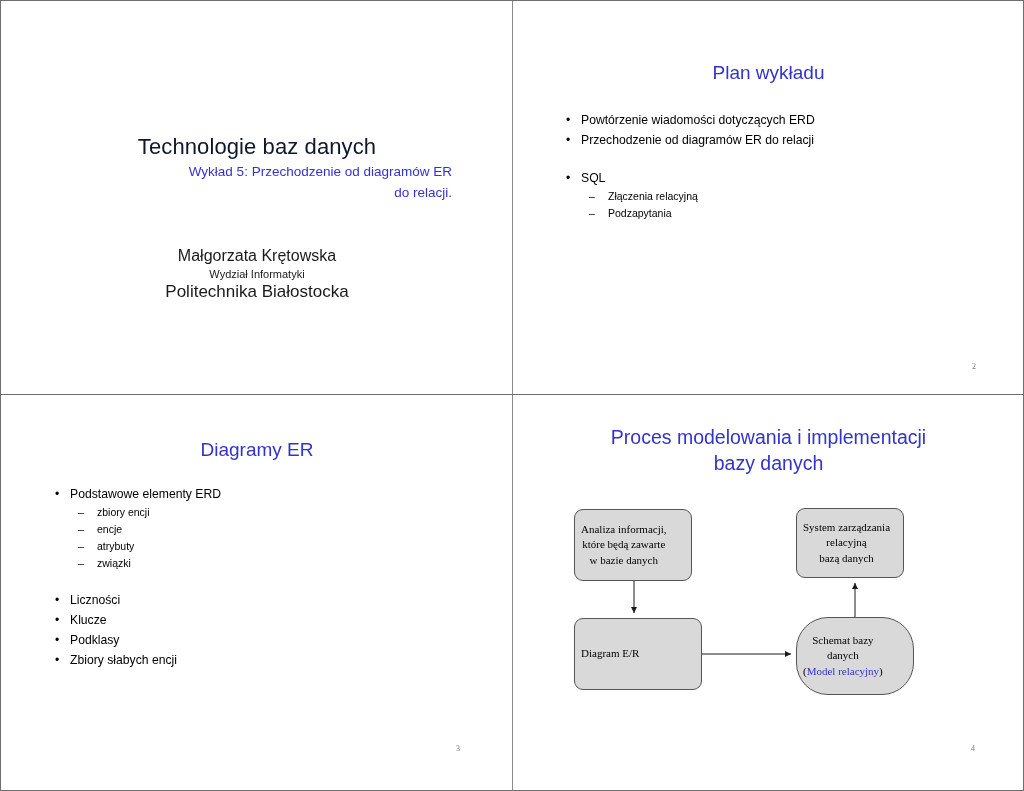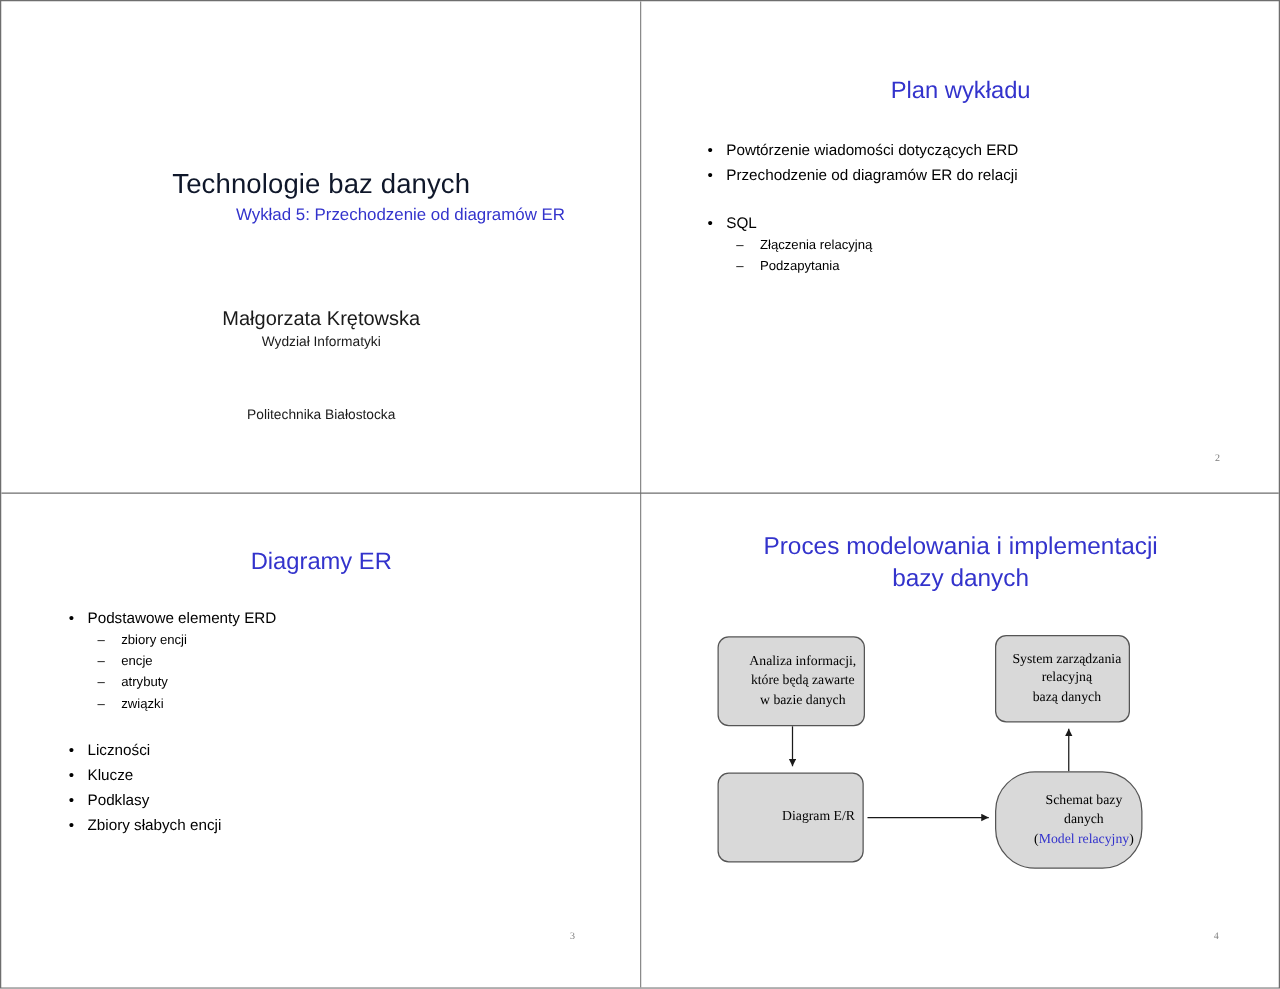--- a/index.html
+++ b/index.html
@@ -85,21 +85,21 @@
   }
   .s1-author {
     position: absolute;
     left: 60px; right: 60px;
     top: 244px;
     text-align: center;
     color: #1a1a1a;
   }
   .s1-author .name   { font-size: 16px; line-height: 19px; }
   .s1-author .dept   { font-size: 11px;   line-height: 18px; }
-  .s1-author .school { font-size: 11px;   line-height: 18px; margin-top: 40px; }
+  .s1-author .school { font-size: 17px;   line-height: 18px; }
 
   
   .s-title {
     position: absolute;
     left: 24px; right: 24px;
     text-align: center;
     color: #3333cc;
     font-size: 19px;
     line-height: 25px;
   }
@@ -145,49 +145,50 @@
   .flow { position: absolute; left: 0; top: 0; width: 511px; height: 396px; }
 
   .node {
     position: absolute;
     box-sizing: border-box;
     background: #d9d9d9;
     border: 1px solid #555555;
     border-radius: 9px;
     display: flex;
     align-items: center;
-    justify-content: flex-end;
+    justify-content: flex-start;
     text-align: center;
     font-family: "Liberation Serif", serif;
     font-size: 11px;
     line-height: 15.5px;
     color: #000000;
     padding: 2px 6px;
   }
   .node-analiza { left: 61px;  top: 114px; width: 118px; height: 72px; }
-  .node-diagram { left: 61px;  top: 223px; width: 117px; height: 72px; }
+  .node-diagram { left: 61px;  top: 223px; width: 128px; height: 72px; }
   .node-system  { left: 283px; top: 113px; width: 108px; height: 70px; }
   .node-schemat { left: 283px; top: 222px; width: 118px; height: 78px; border-radius: 32px; }
 
   .node .accent { color: #3333cc; }
 
   .flow svg { position: absolute; left: 0; top: 0; width: 511px; height: 396px; }
 </style>
 </head>
 <body>
 
 <div class="handout">
 
   <div class="divider-v"></div>
   <div class="divider-h"></div>
 
   <div class="slide slide-1">
     <div class="s1-title">Technologie baz danych</div>
     <div class="s1-subtitle">
       <div>Wykład 5: Przechodzenie od diagramów ER</div>
+      <div>do relacji.</div>
     </div>
     <div class="s1-author">
       <div class="name">Małgorzata Krętowska</div>
       <div class="dept">Wydział Informatyki</div>
       <div class="school">Politechnika Białostocka</div>
     </div>
   </div>
 
   <div class="slide slide-2">
     <div class="s-title">Plan wykładu</div>

